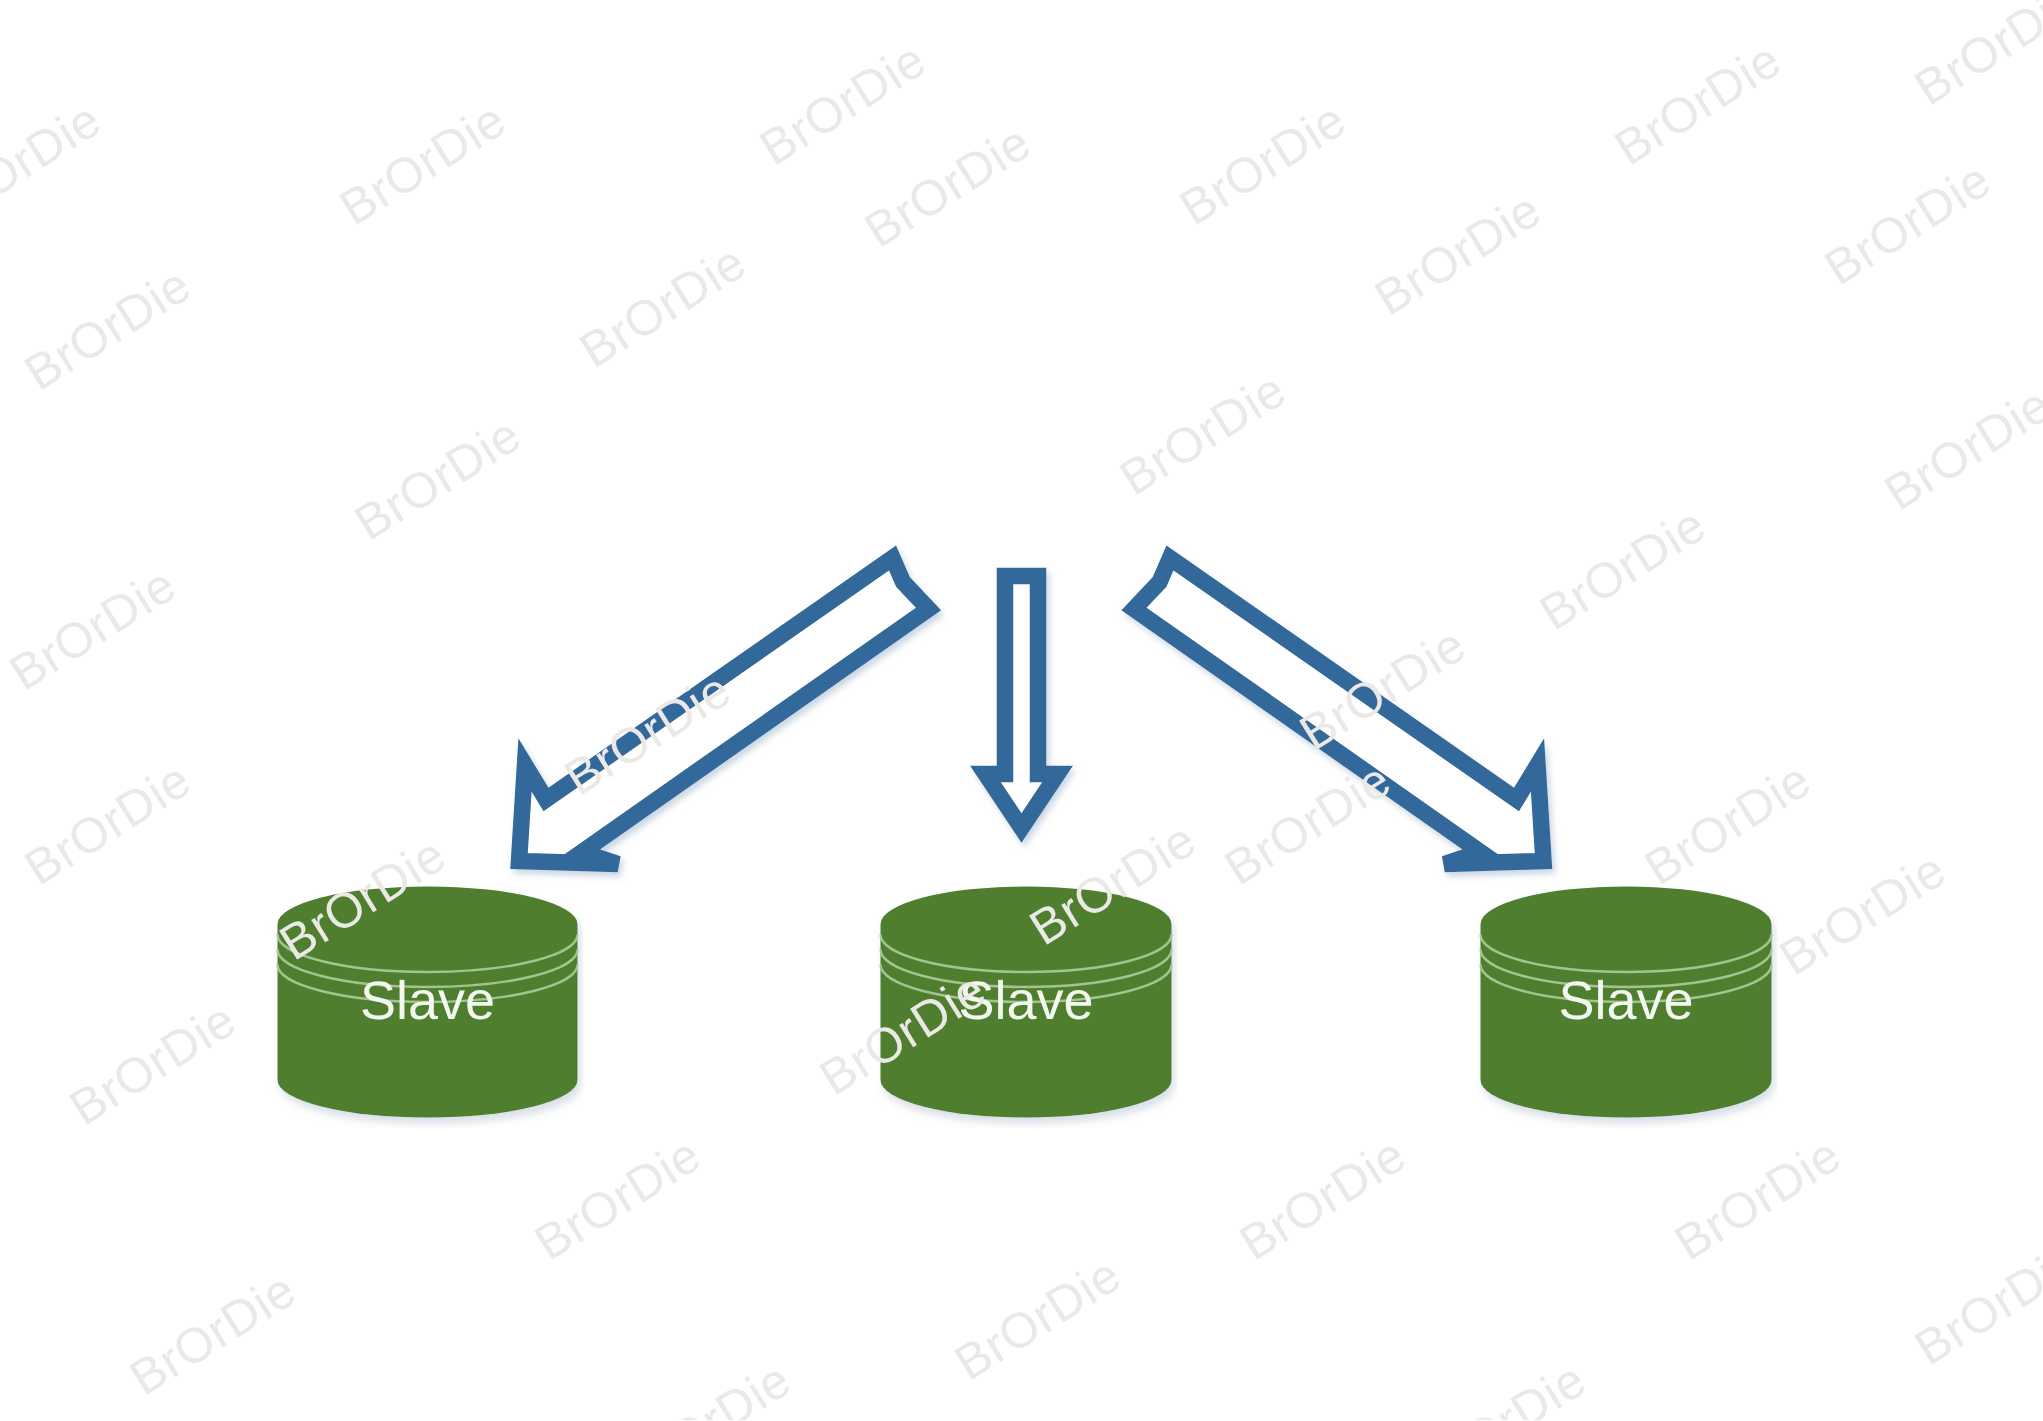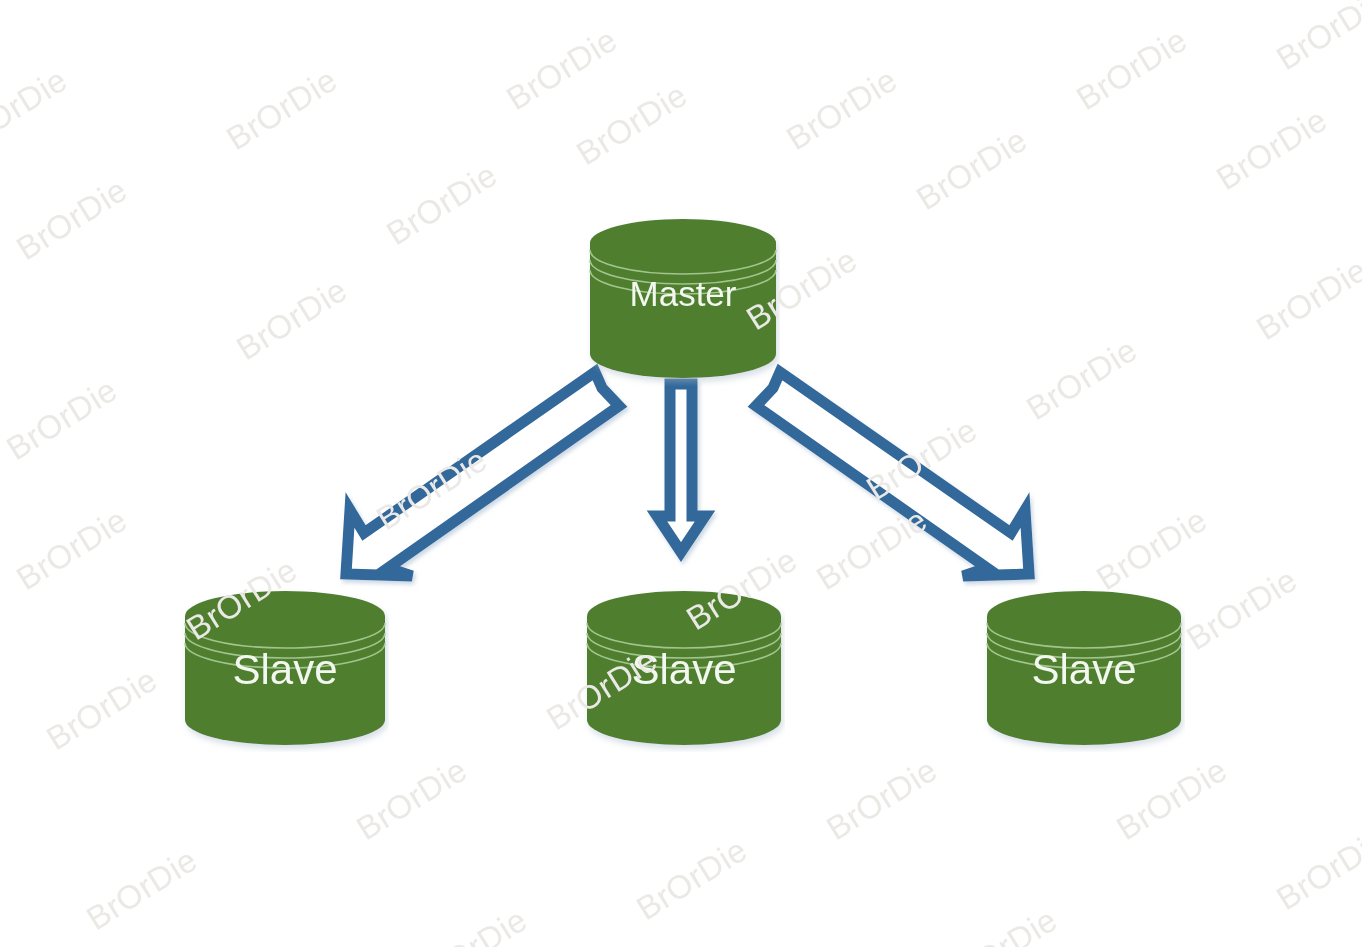--- a/index.html
+++ b/index.html
@@ -61,21 +61,21 @@
     left: 0;
     width: 100%;
     text-align: center;
     color: #f2f7f0;
     font-family: "Liberation Sans", sans-serif;
     font-weight: 400;
     pointer-events: none;
     user-select: none;
   }
   .node-label.master-label { font-size: 35px; top: 56px; }
-  .node-label.slave-label  { font-size: 42px; top: 58px; }
+  .node-label.slave-label  { font-size: 36px; top: 58px; }
 
   .arrow-node { position: absolute; }
   .arrow-node svg { display: block; overflow: visible; }
 </style>
 </head>
 <body>
 
 <div id="canvas">
 
   <div id="diagram-layer">
@@ -135,41 +135,20 @@
                    L 218 198
                    L 284 196
                    L 280 132
                    L 266 155
                    L 35 -6
                    Z" fill="#FFFFFF" stroke="#31679A" stroke-width="11" stroke-linejoin="miter"></path>
         </g>
       </svg>
     </div>
 
-    <div class="db-node" style="left:586px; top:218px; width:194px; height:168px;">
-      <svg width="194" height="168" viewBox="0 0 194 168" aria-hidden="true">
-        <defs>
-          <filter id="dbshM" x="-20%" y="-20%" width="150%" height="150%">
-            <feDropShadow dx="2" dy="4" stdDeviation="3" flood-color="#A8B8C8" flood-opacity="0.45"></feDropShadow>
-          </filter>
-        </defs>
-        <g filter="url(#dbshM)">
-          <path d="M 4 25
-                   A 93 24 0 0 1 190 25
-                   L 190 136
-                   A 93 24 0 0 1 4 136
-                   Z" fill="#4F7F2E"></path>
-        </g>
-
-        <path d="M 4 32 A 93 24 0 0 0 190 32" fill="none" stroke="#A7C893" stroke-width="1.6" opacity="0.95"></path>
-        <path d="M 4 42 A 93 24 0 0 0 190 42" fill="none" stroke="#A7C893" stroke-width="1.6" opacity="0.95"></path>
-        <path d="M 4 52 A 93 24 0 0 0 190 52" fill="none" stroke="#A7C893" stroke-width="1.6" opacity="0.95"></path>
-      </svg>
-      <div class="node-label master-label">Master</div>
-    </div>
 
     <div class="db-node" style="left:181px; top:588px; width:208px; height:164px;">
       <svg width="208" height="164" viewBox="0 0 208 164" aria-hidden="true">
         <defs>
           <filter id="dbsh1" x="-20%" y="-20%" width="150%" height="150%">
             <feDropShadow dx="2" dy="4" stdDeviation="3" flood-color="#A8B8C8" flood-opacity="0.45"></feDropShadow>
           </filter>
         </defs>
         <g filter="url(#dbsh1)">
           <path d="M 4 28

